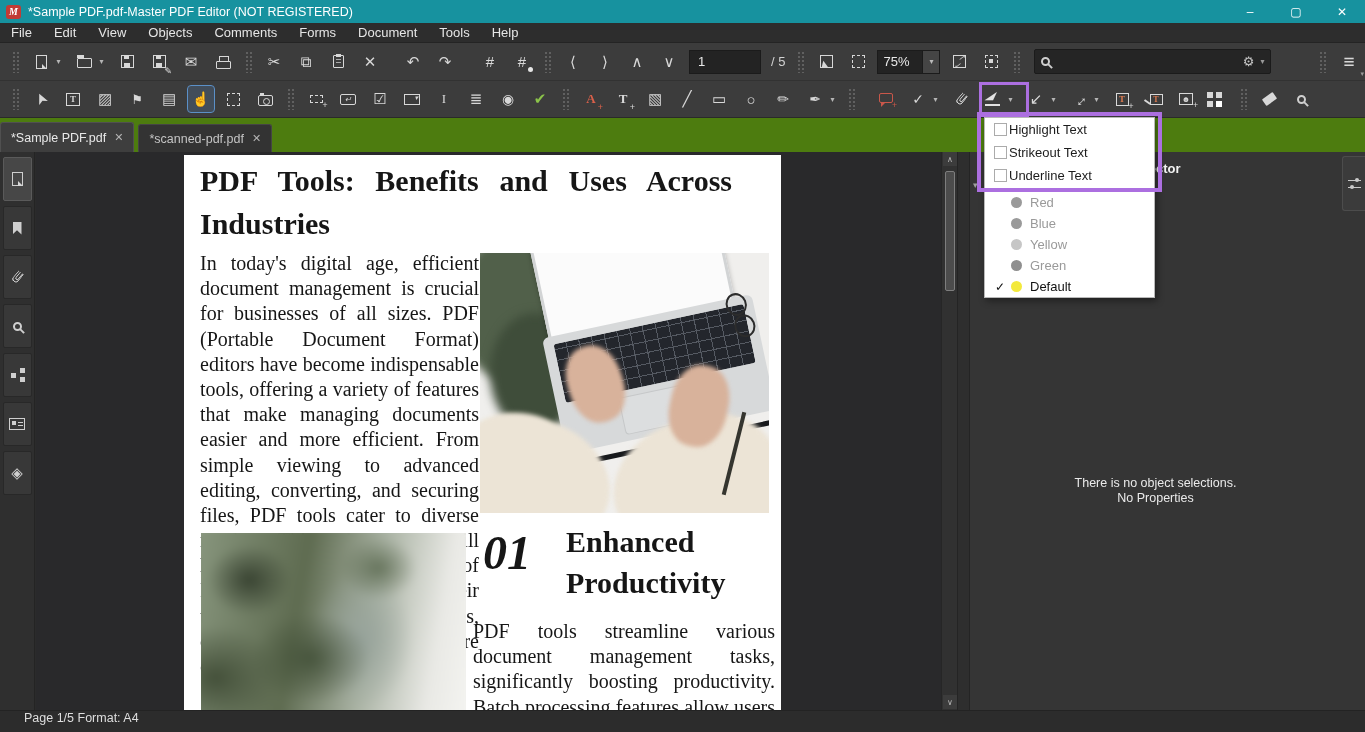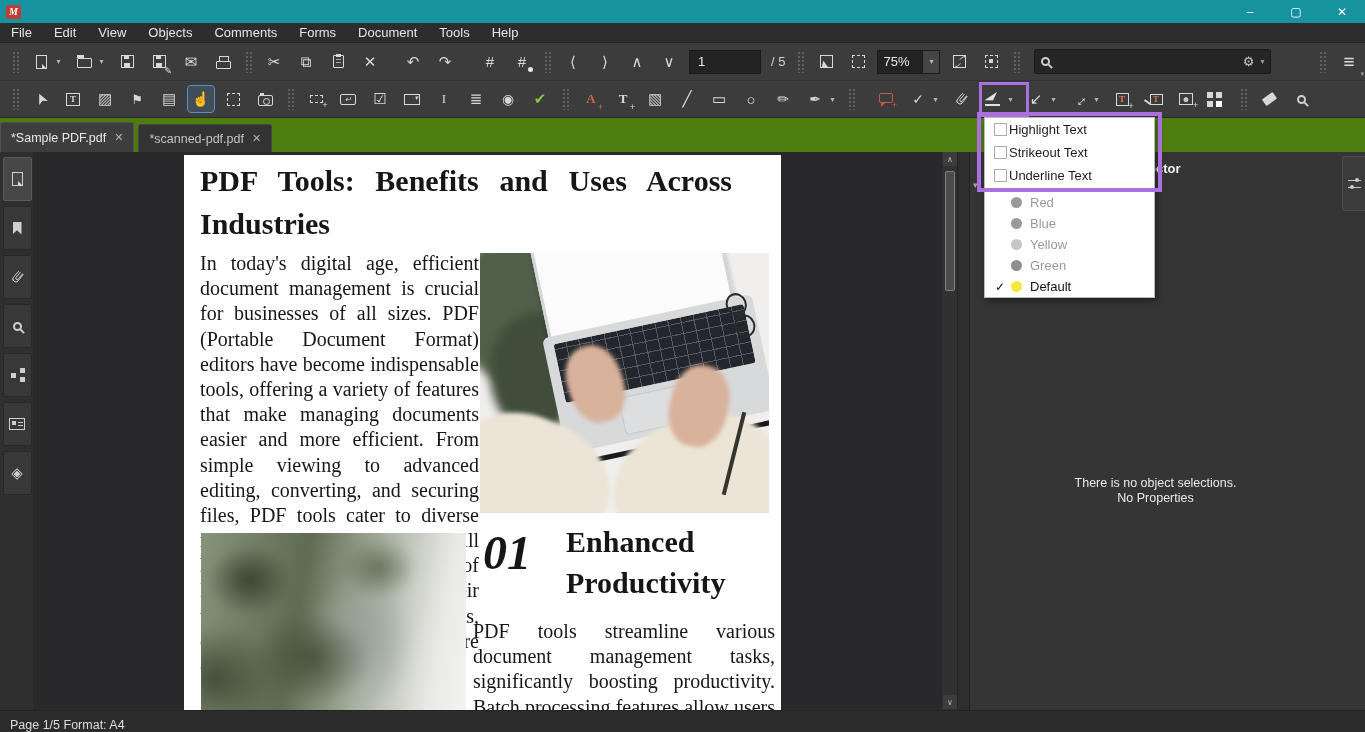--- a/index.html
+++ b/index.html
@@ -184,21 +184,21 @@
   .sl2{right:-15px;bottom:-45px;width:170px;height:140px;border-radius:45%;transform:rotate(-22deg)}
   .lp-hand{position:absolute;background:#d8b29b;border-radius:45%;filter:blur(2px)}
   .h1{left:88px;top:92px;width:55px;height:78px;transform:rotate(-18deg)}
   .h2{left:190px;top:112px;width:58px;height:82px;transform:rotate(12deg)}
   .lp-glass{position:absolute;left:238px;top:52px;width:46px;height:20px;transform:rotate(68deg)}
   .lp-glass::before,.lp-glass::after{content:"";position:absolute;top:0;width:19px;height:17px;border:2px solid #2c2c2c;border-radius:50%}
   .lp-glass::before{left:0}.lp-glass::after{right:0}
   .lp-pen{position:absolute;left:252px;top:158px;width:4px;height:85px;background:#35352f;transform:rotate(14deg)}
   
   .statusbar{position:absolute;left:0;bottom:0;right:0;height:22px;background:#2c2c2c;border-top:1px solid #232323;
-    display:flex;align-items:flex-end;padding-left:10px;color:#dedede;font-size:12.5px}
+    display:flex;align-items:flex-start;padding-left:24px;color:#dedede;font-size:12.5px}
   
   .popup{position:absolute;left:984px;top:117px;width:171px;background:#fff;border:1px solid #b9b9b9;
     box-shadow:2px 3px 7px rgba(0,0,0,.4);z-index:50;font-size:13px;color:#1c1c1c}
   .pitem{height:23px;display:flex;align-items:center;padding-left:9px;gap:2px}
   .pcheck{width:13px;height:13px;border:1px solid #ababab;background:#fff;flex:none}
   .psep{border-top:1px solid #d8d8d8;margin:2px 1px}
   .citem{height:21px;display:flex;align-items:center;padding-left:10px}
   .cmark{width:16px;font-size:12px;color:#111;flex:none}
   .cdot{width:11px;height:11px;border-radius:50%;flex:none;margin-right:8px}
   .clabel{color:#9a9a9a}
@@ -206,20 +206,21 @@
   
   .annot{position:absolute;border:3px solid #ac6fe0;z-index:60;pointer-events:none}
   .annot-btn{left:979px;top:82px;width:50px;height:35px}
   .annot-menu{left:977px;top:112px;width:185px;height:80px;border-width:4px}
 </style>
 </head>
 <body>
 
 <div class="titlebar">
   <span class="applogo"></span>
+  <span>*Sample PDF.pdf-Master PDF Editor (NOT REGISTERED)</span>
   <div class="wctrls">
     <span class="wbtn">–</span>
     <span class="wbtn">▢</span>
     <span class="wbtn">✕</span>
   </div>
 </div>
 
 <div class="menubar">
   <span class="mitem">File</span>
   <span class="mitem">Edit</span>

